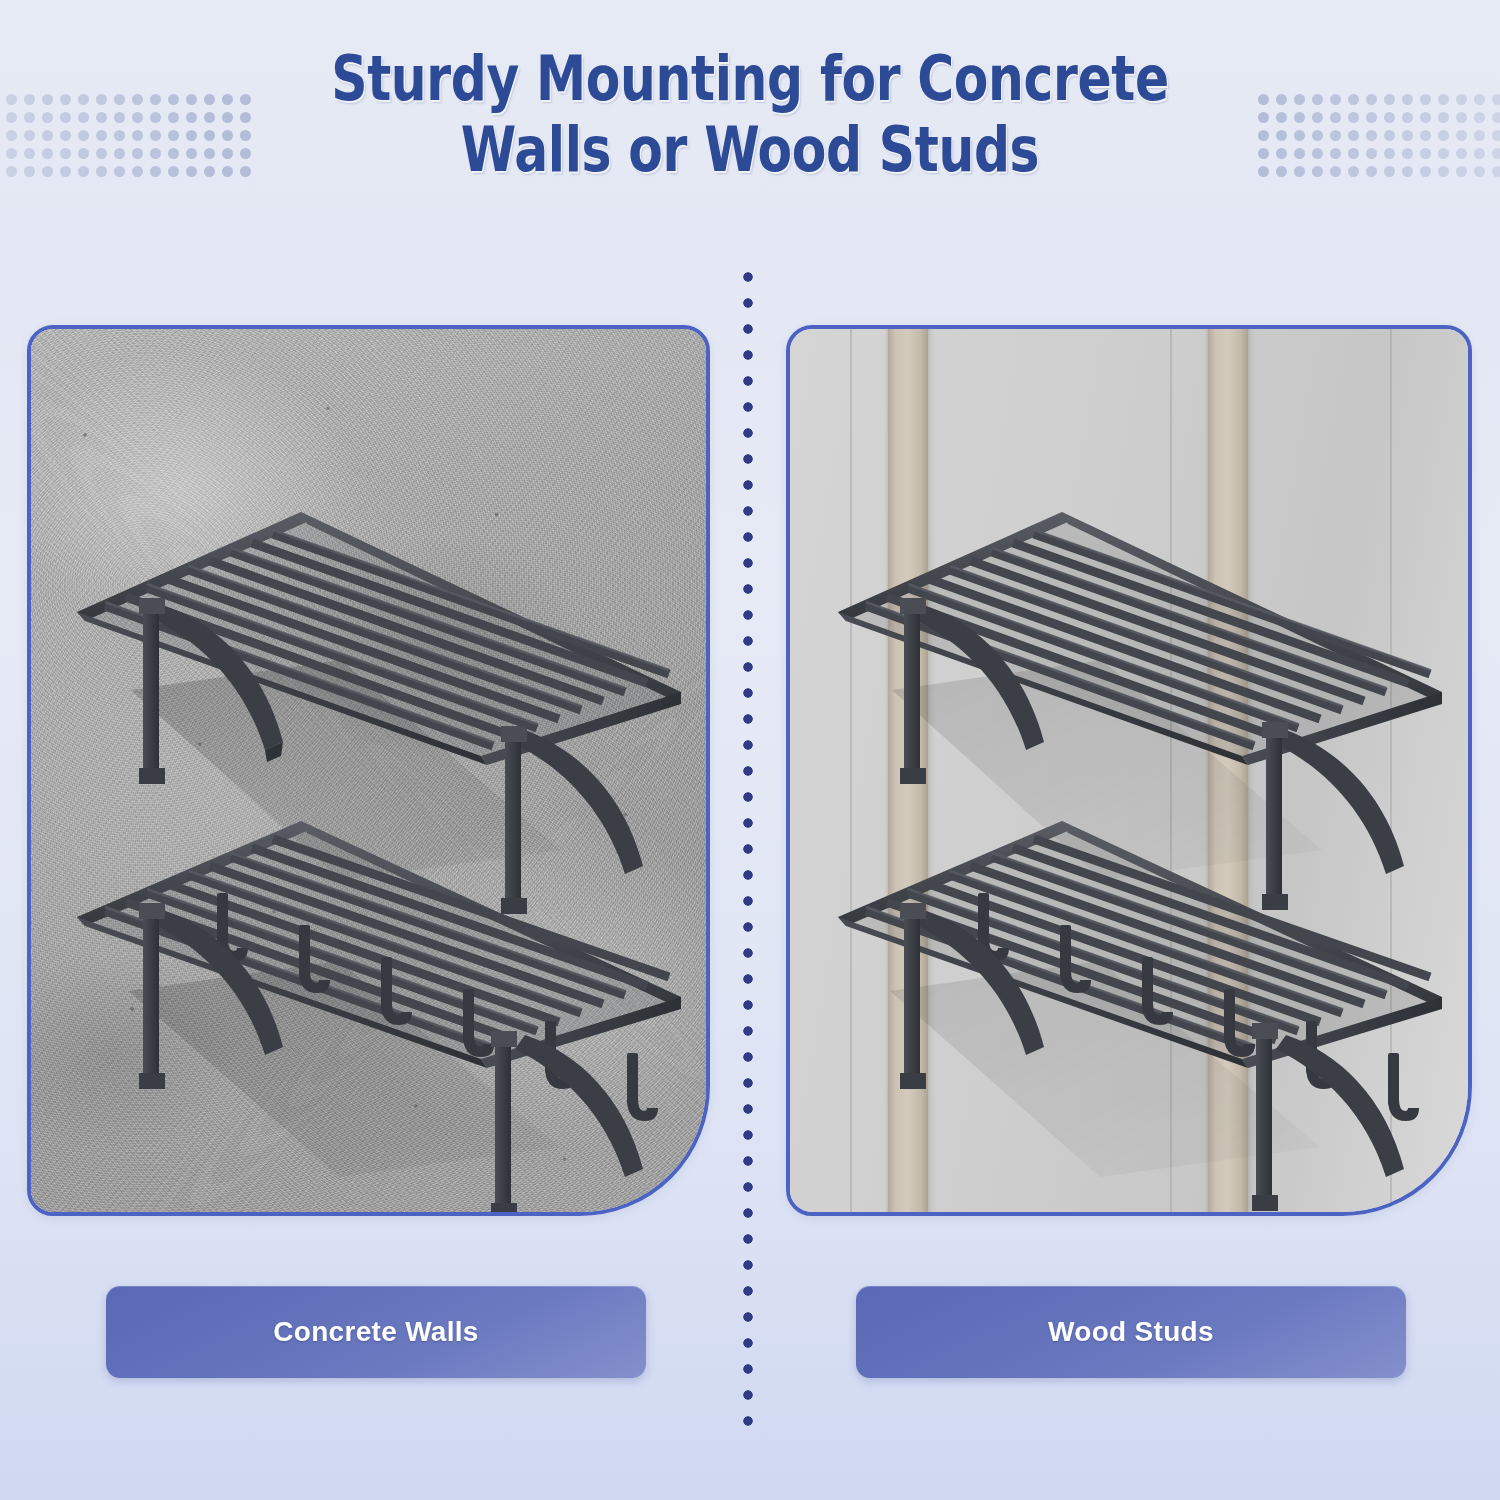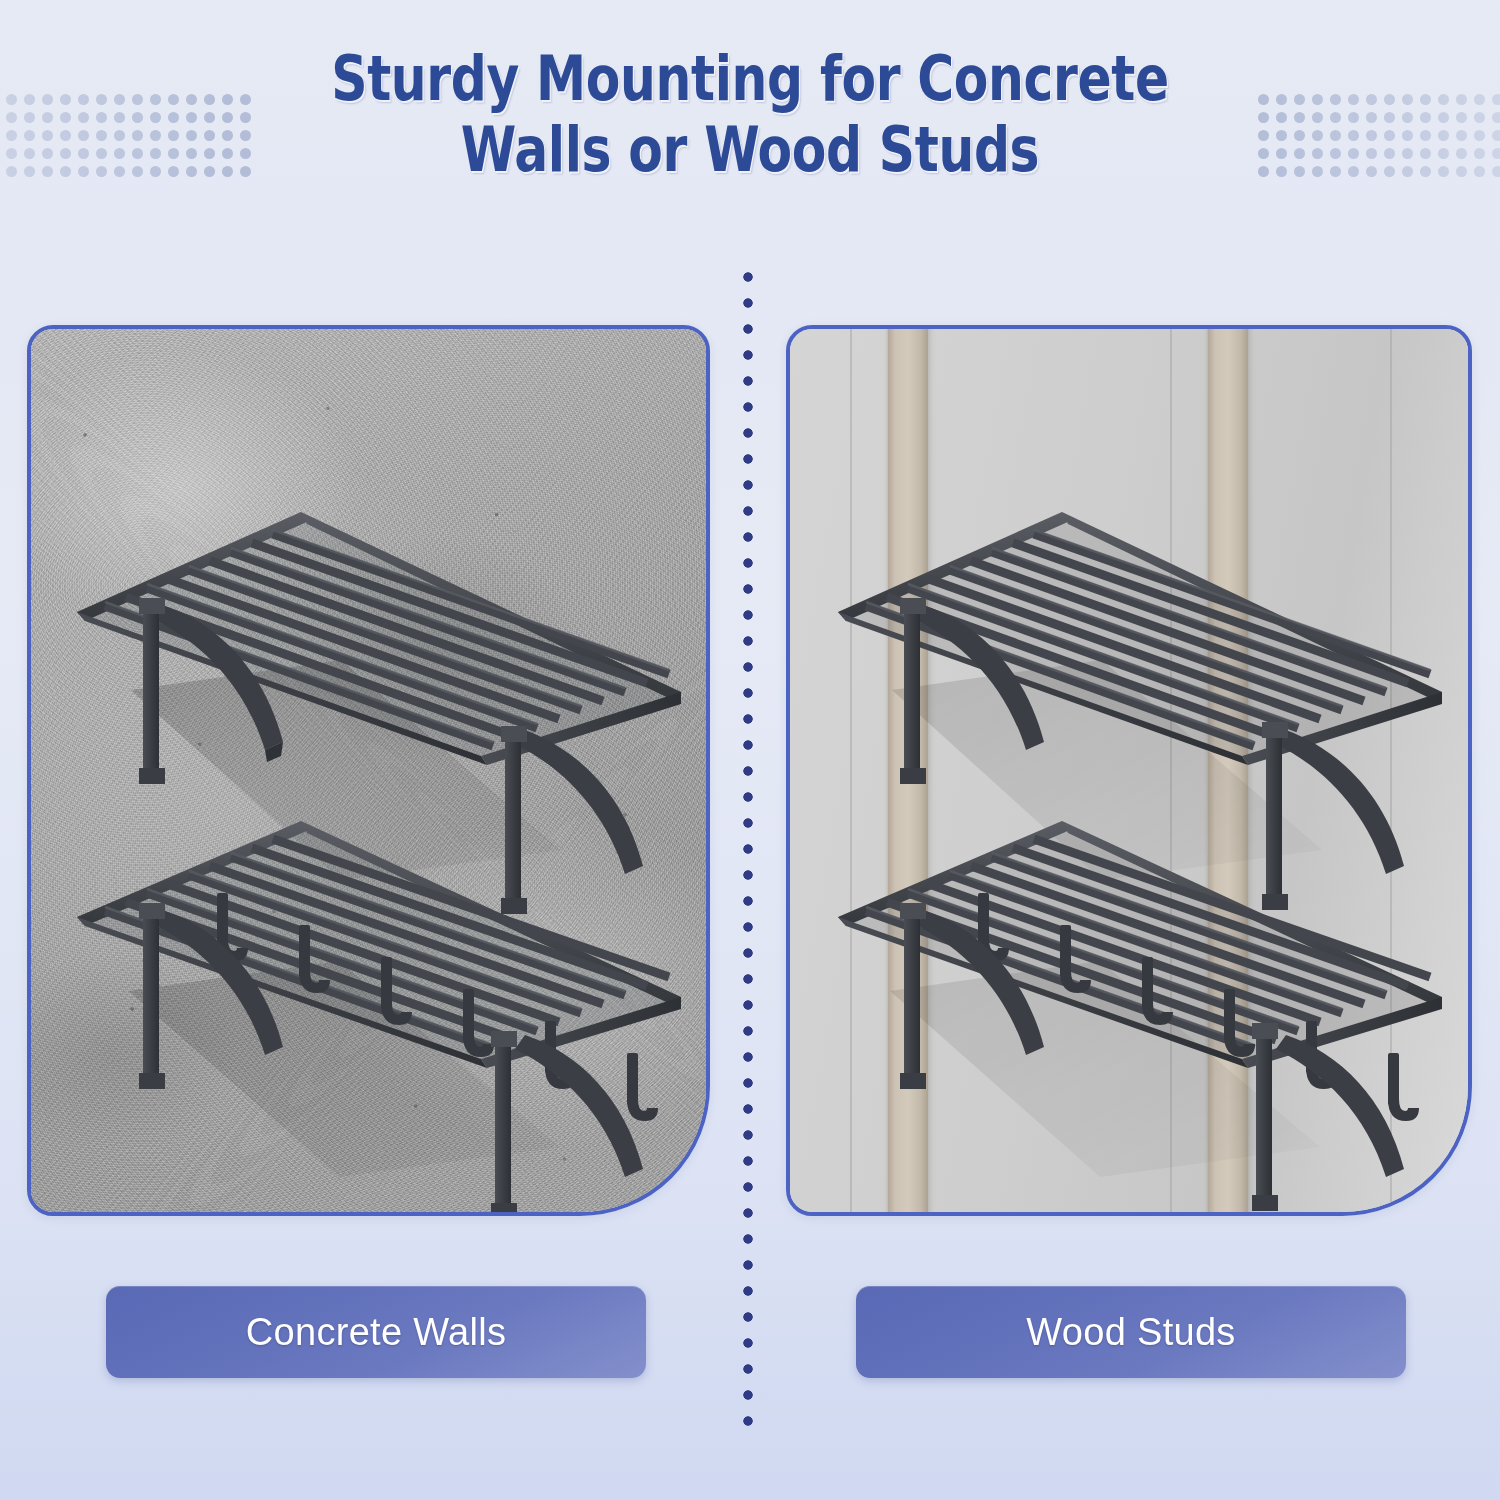--- a/index.html
+++ b/index.html
@@ -179,22 +179,22 @@
     background: linear-gradient(155deg, #5a69b5 0%, #6070ba 30%, #6b79c0 62%, #8490cc 100%);
     box-shadow: 0 3px 9px rgba(80,95,160,.28), inset 0 1px 0 rgba(255,255,255,.18);
     display: flex;
     align-items: center;
     justify-content: center;
     z-index: 5;
   }
   .caption-pill span {
     color: #ffffff;
     font-family: "Liberation Sans", sans-serif;
-    font-size: 38px;
-    font-weight: 400;
+    font-size: 28px;
+    font-weight: 700;
     letter-spacing: .3px;
     text-shadow: 0 1px 2px rgba(40,50,95,.35);
   }
   #pill-concrete { left: 106px; top: 1286px; width: 540px; }
   #pill-wood     { left: 856px; top: 1286px; width: 550px; }
 </style>
 </head>
 <body>
 
 <div class="dot-grid" id="dots-left">

